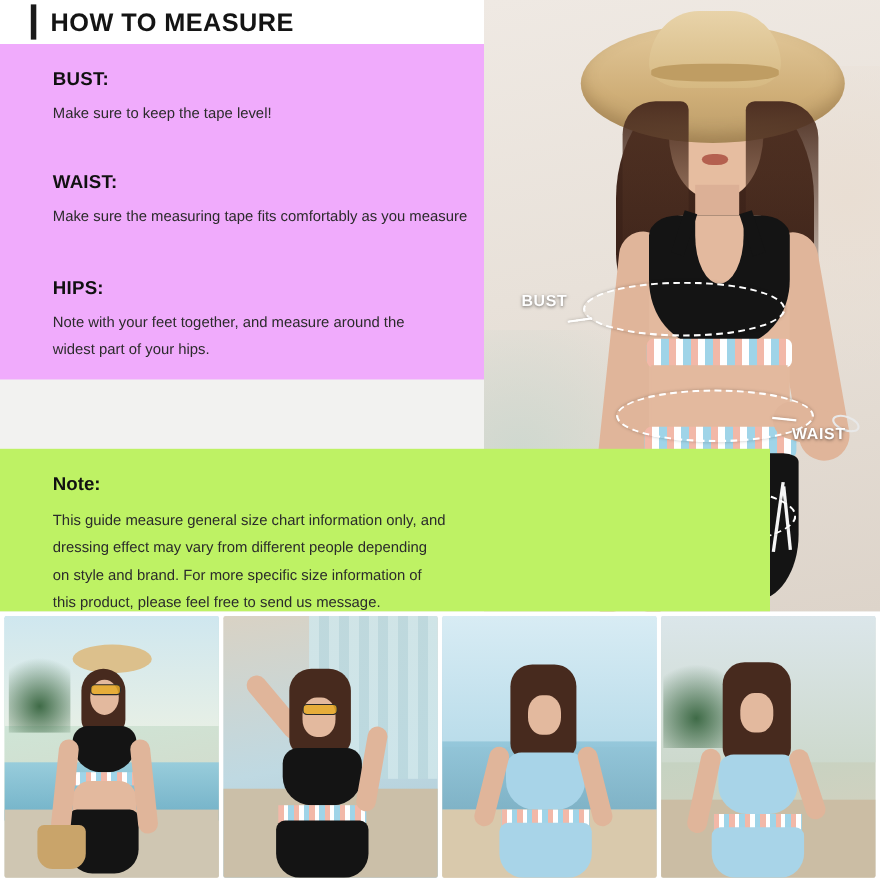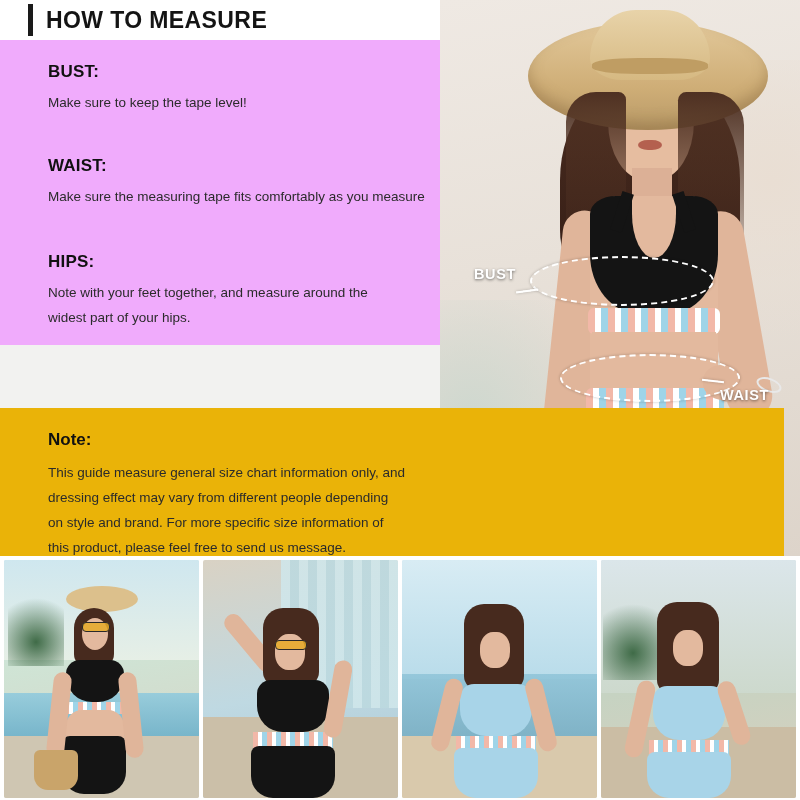--- a/index.html
+++ b/index.html
@@ -79,23 +79,23 @@
   }
 
   #block-bust { top: 22px; }
   #block-waist { top: 116px; }
   #block-hips { top: 212px; }
 
   
   .note-band {
     position: absolute;
     left: 0; top: 408px;
-    width: 784px;
+    width: 700px;
     height: 148px;
-    background: #eab308;
+    background: #bef264;
   }
   .note-inner {
     position: absolute;
     left: 48px; top: 22px;
     width: 420px;
   }
   .note-head {
     font-size: 17px;
     font-weight: bold;
     color: #111;

